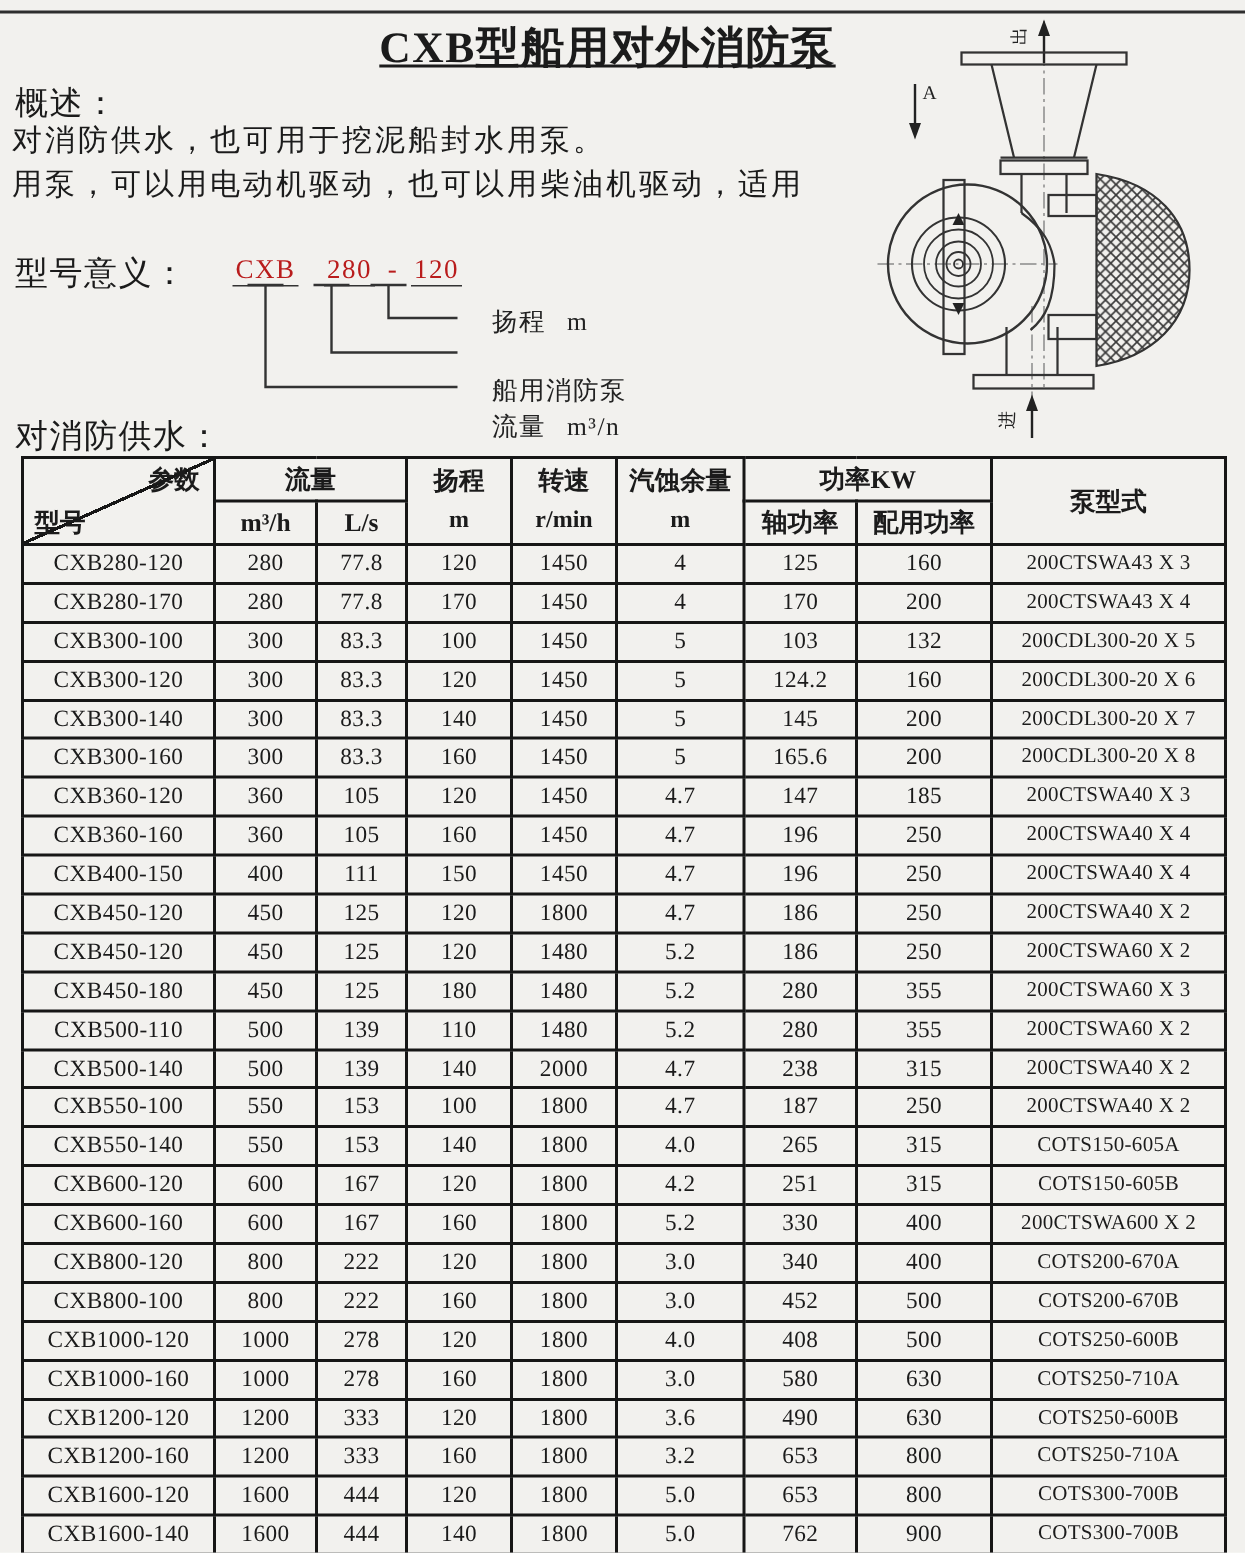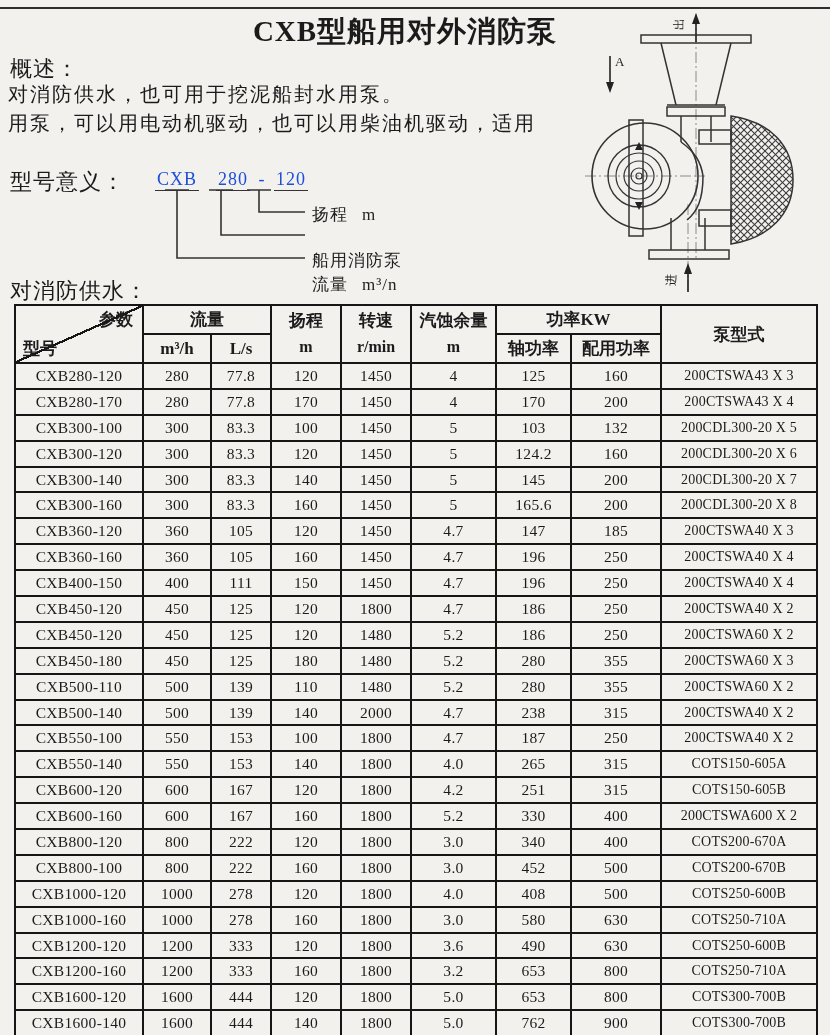--- a/index.html
+++ b/index.html
@@ -13,44 +13,45 @@
   }
   .top-rule{
     position:absolute;left:0;top:7px;width:830px;height:2px;
     background:#2e2e2e;
   }
   .doc-title{
     position:absolute;left:0;top:12px;width:810px;
     text-align:center;
     font-size:29px;font-weight:bold;letter-spacing:1px;
     margin:0;
+    text-decoration:underline;
   }
   .sec-heading{
     position:absolute;left:10px;
     font-size:22px;font-weight:normal;letter-spacing:1px;
     margin:0;
   }
   #overview-heading{top:54px;}
   #model-heading{top:167px;}
   #table-heading{top:276px;}
   .overview-text{
     position:absolute;left:8px;top:80px;width:580px;
     font-size:20px;line-height:28.5px;letter-spacing:2px;
   }
   .overview-text .indent{text-indent:2.2em;}
   
   .model-code{
     position:absolute;left:155px;top:169px;
-    font-size:18px;letter-spacing:1px;color:#1d4ed8;
+    font-size:18px;letter-spacing:1px;color:#b91c1c;
   }
   .model-code .seg{border-bottom:1.5px solid #333;padding:0 2px 1px 2px;}
   .model-code .dash{padding:0 3px;}
   .model-diagram-svg{position:absolute;left:0;top:160px;}
   .model-label{
-    position:absolute;left:312px;
+    position:absolute;left:328px;
     font-size:17px;letter-spacing:1px;color:#222;
   }
   #label-head{top:203px;}
   #label-flow{top:226px;margin-top:47px;}
   #label-pump{top:249px;}
   .model-label .unit{margin-left:14px;}
   
   .pump-drawing{position:absolute;left:583px;top:4px;width:246px;height:292px;}
   
   table.perf{

